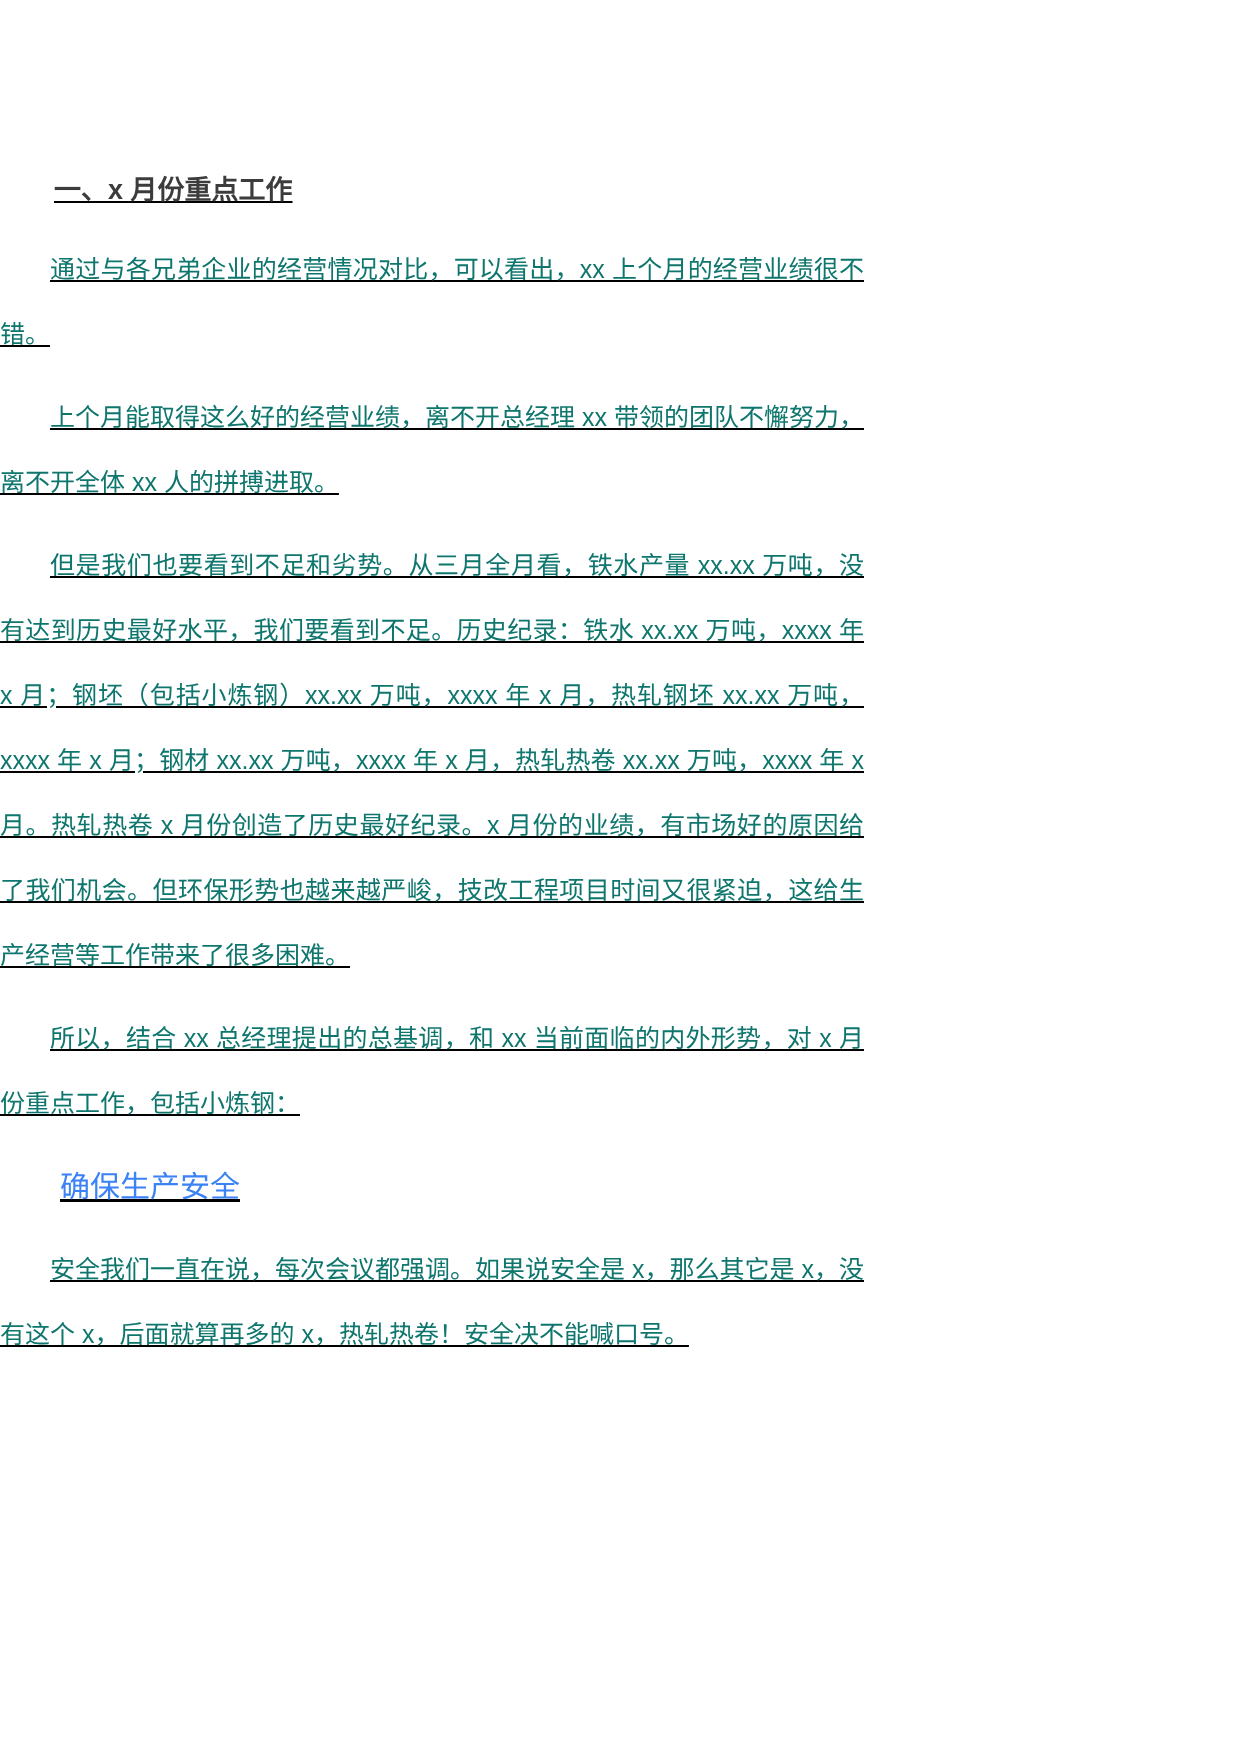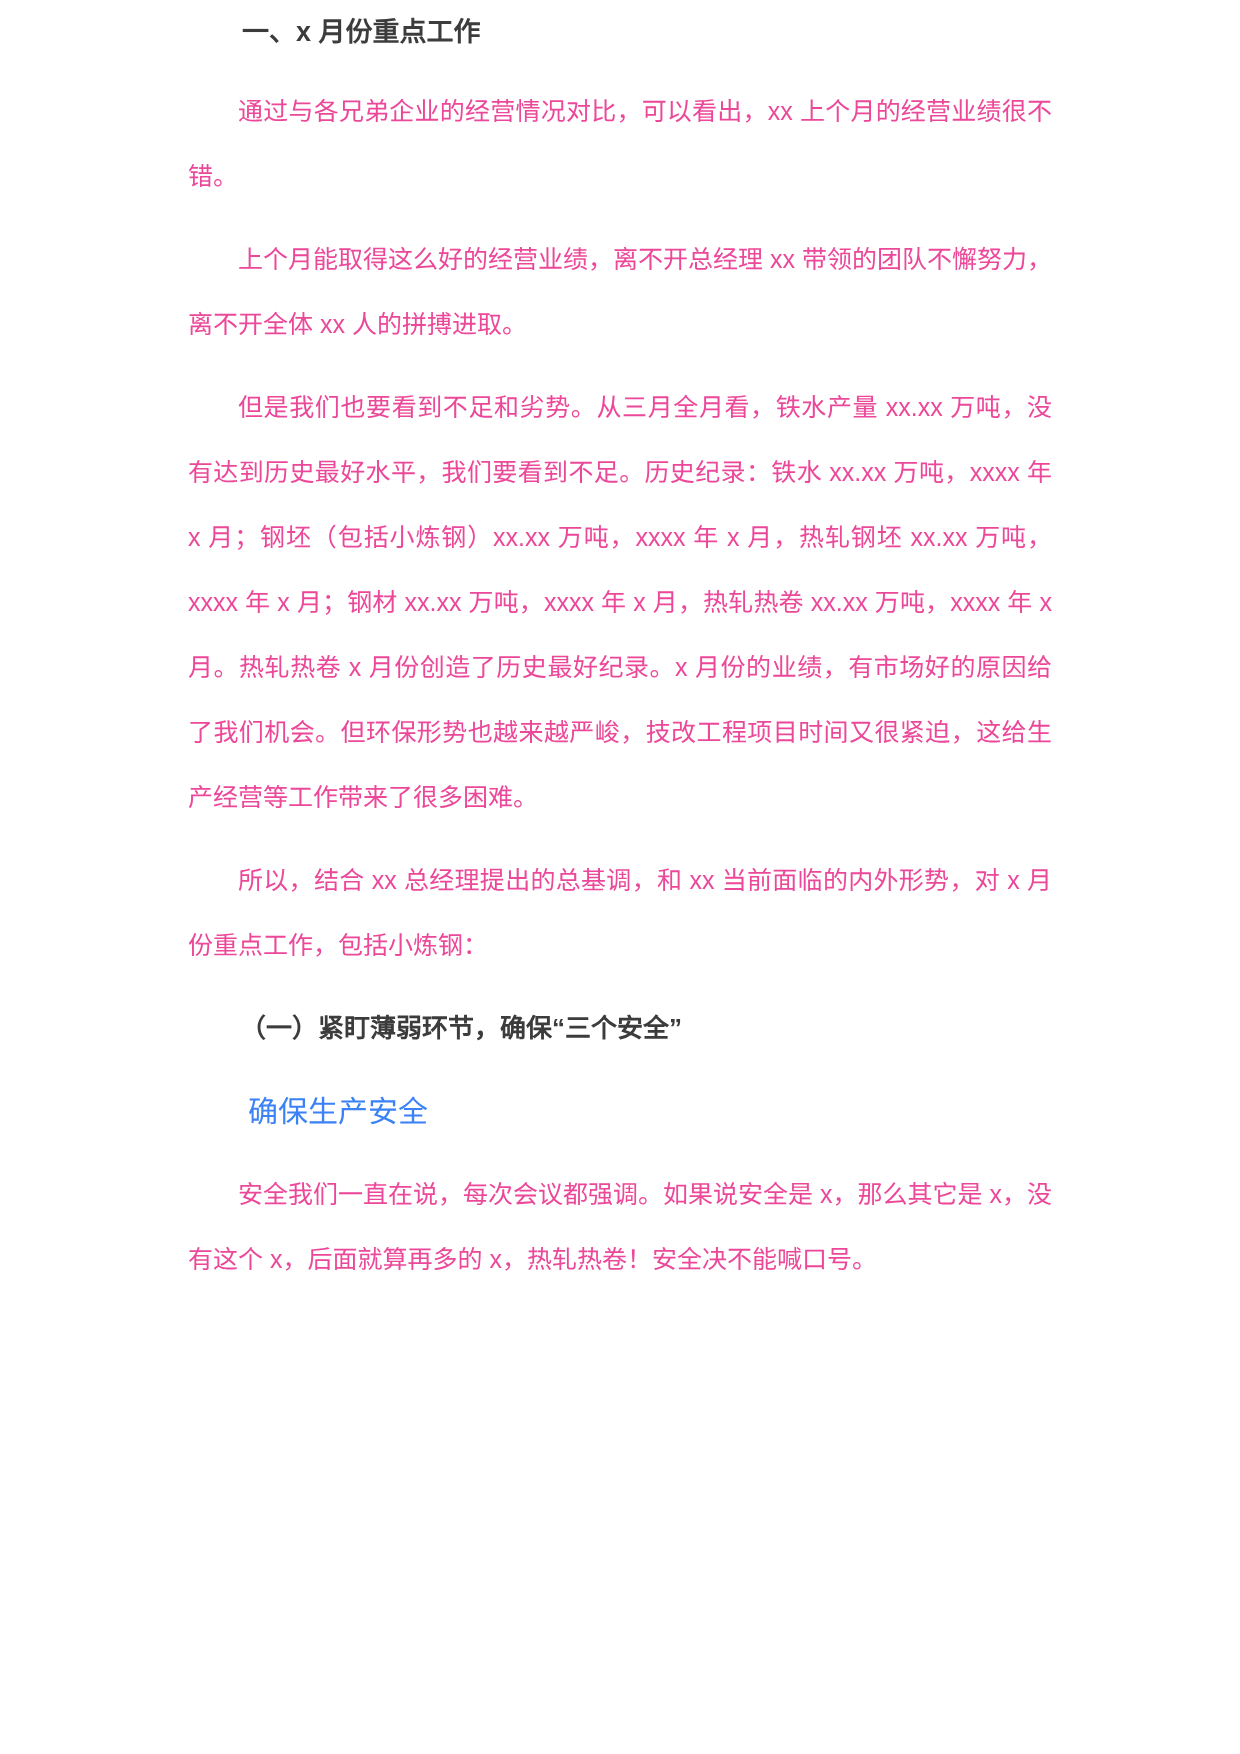--- a/index.html
+++ b/index.html
@@ -9,42 +9,43 @@
   body {
     width: 1240px;
     height: 1754px;
     background: #ffffff;
     overflow: hidden;
     font-family: "Liberation Sans", "DejaVu Sans", sans-serif;
   }
   .page {
     box-sizing: border-box;
     width: 864px;
-    margin-left: 188px;
+    padding-top: 158px;
+    text-decoration: underline;
   }
   .doc-h1 {
     font-size: 27px;
     font-weight: 700;
     color: #3c3c3c;
     line-height: 65px;
     margin: 0 0 14px 0;
     text-indent: 2em;
   }
   .doc-h2 {
     font-size: 26px;
     font-weight: 700;
     color: #3c3c3c;
     line-height: 65px;
     margin: 0 0 18px 0;
     text-indent: 2em;
   }
   .doc-p {
     font-size: 25px;
     font-weight: 400;
-    color: #ec4899;
+    color: #0f766e;
     line-height: 65px;
     margin: 0 0 18px 0;
     text-indent: 2em;
     text-align: justify;
   }
   .doc-sub {
     font-size: 30px;
     font-weight: 400;
     color: #3b82f6;
     line-height: 65px;
@@ -59,18 +60,17 @@
   <h1 class="doc-h1">一、x 月份重点工作</h1>
 
   <p class="doc-p">通过与各兄弟企业的经营情况对比，可以看出，xx 上个月的经营业绩很不错。</p>
 
   <p class="doc-p">上个月能取得这么好的经营业绩，离不开总经理 xx 带领的团队不懈努力，离不开全体 xx 人的拼搏进取。</p>
 
   <p class="doc-p">但是我们也要看到不足和劣势。从三月全月看，铁水产量 xx.xx 万吨，没有达到历史最好水平，我们要看到不足。历史纪录：铁水 xx.xx 万吨，xxxx 年 x 月；钢坯（包括小炼钢）xx.xx 万吨，xxxx 年 x 月，热轧钢坯 xx.xx 万吨，xxxx 年 x 月；钢材 xx.xx 万吨，xxxx 年 x 月，热轧热卷 xx.xx 万吨，xxxx 年 x 月。热轧热卷 x 月份创造了历史最好纪录。x 月份的业绩，有市场好的原因给了我们机会。但环保形势也越来越严峻，技改工程项目时间又很紧迫，这给生产经营等工作带来了很多困难。</p>
 
   <p class="doc-p">所以，结合 xx 总经理提出的总基调，和 xx 当前面临的内外形势，对 x 月份重点工作，包括小炼钢：</p>
 
-  <h2 class="doc-h2">（一）紧盯薄弱环节，确保“三个安全”</h2>
 
   <div class="doc-sub">确保生产安全</div>
 
   <p class="doc-p">安全我们一直在说，每次会议都强调。如果说安全是 x，那么其它是 x，没有这个 x，后面就算再多的 x，热轧热卷！安全决不能喊口号。</p>
 </main>
 
 </body></html>

